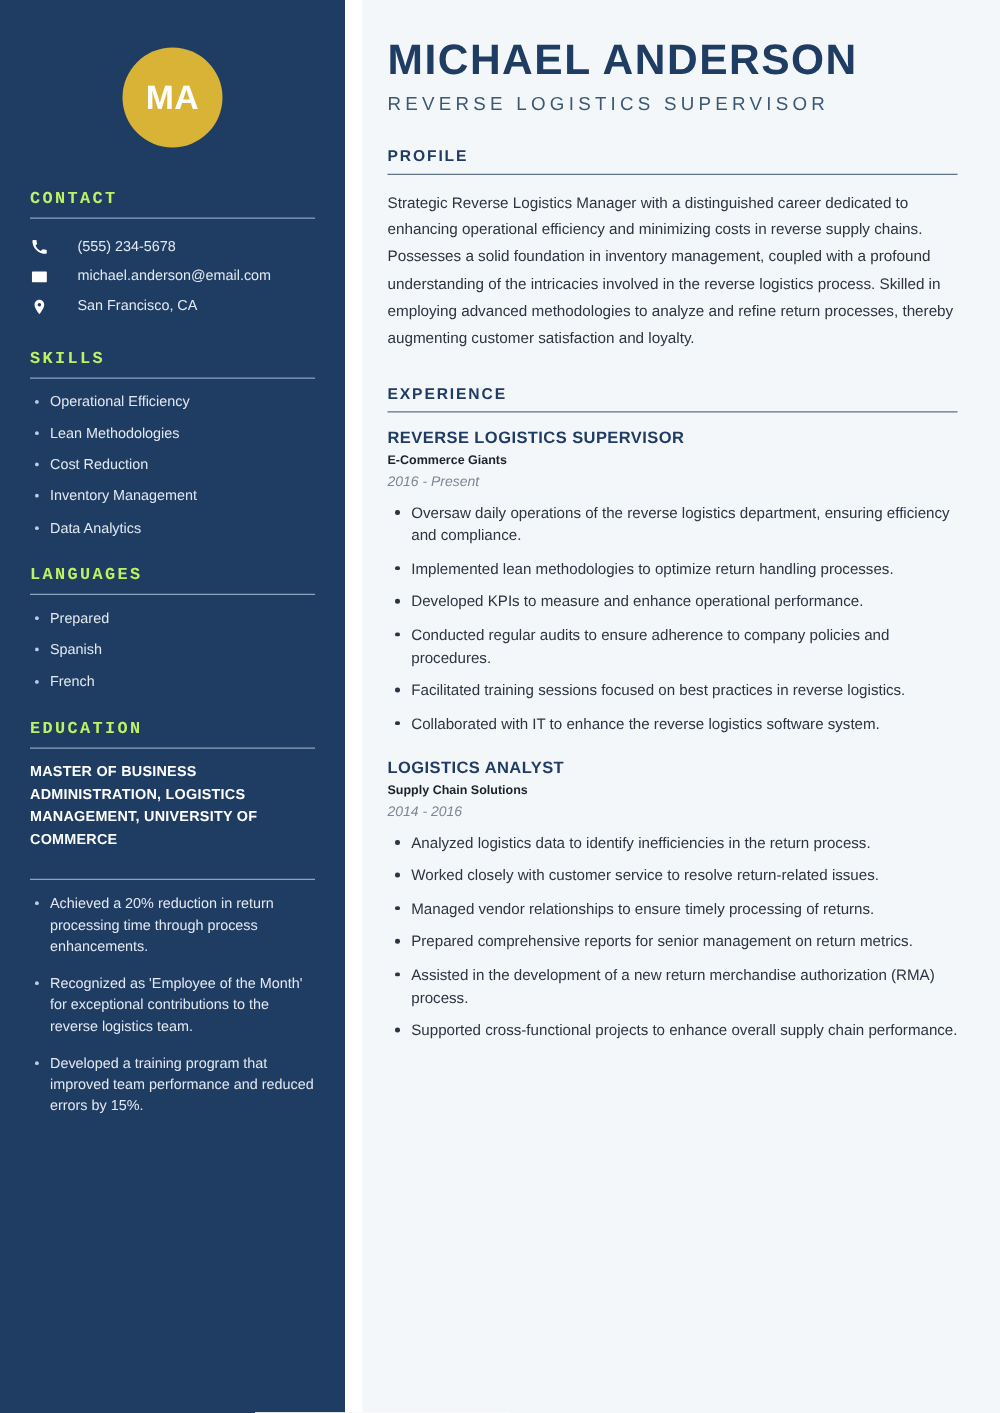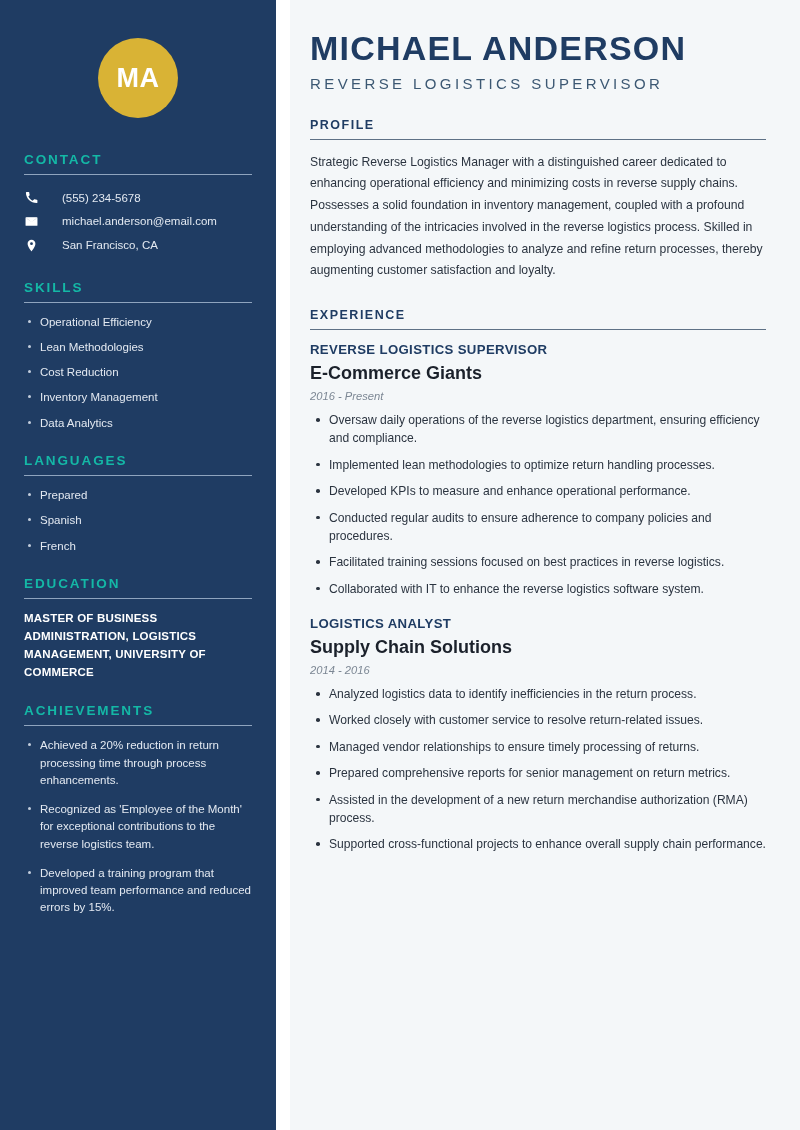--- a/index.html
+++ b/index.html
@@ -56,22 +56,23 @@
     font-weight: bold;
     letter-spacing: 0.5px;
   }
 
   .side-section { margin-bottom: 22px; }
 
   .side-h {
     font-size: 13.5px;
     font-weight: bold;
     letter-spacing: 1.9px;
-    color: #14b8a6;
+    color: #bef264;
     padding-bottom: 7px;
+    font-family: Liberation Mono, monospace;
   }
 
   .side-rule {
     height: 1px;
     background: #8FA4BE;
     margin-bottom: 11px;
   }
 
   
   .contact-row {
@@ -171,21 +172,21 @@
 
   .job { margin-bottom: 14px; }
   .job-title {
     font-size: 13.2px;
     font-weight: bold;
     color: #1F3C63;
     letter-spacing: 0.35px;
     margin-bottom: 6px;
   }
   .job-company {
-    font-size: 18px;
+    font-size: 10px;
     font-weight: bold;
     color: #1B212B;
     margin-bottom: 6px;
   }
   .job-date {
     font-size: 11.2px;
     font-style: italic;
     color: #7C8794;
     margin-bottom: 9px;
   }
@@ -276,21 +277,20 @@
       </ul>
     </section>
 
     <section class="side-section">
       <div class="side-h">EDUCATION</div>
       <div class="side-rule"></div>
       <div class="edu-text">MASTER OF BUSINESS ADMINISTRATION, LOGISTICS MANAGEMENT, UNIVERSITY OF COMMERCE</div>
     </section>
 
     <section class="side-section">
-      <div class="side-h">ACHIEVEMENTS</div>
       <div class="side-rule"></div>
       <ul class="side-list achieve">
         <li>Achieved a 20% reduction in return processing time through process enhancements.</li>
         <li>Recognized as 'Employee of the Month' for exceptional contributions to the reverse logistics team.</li>
         <li>Developed a training program that improved team performance and reduced errors by 15%.</li>
       </ul>
     </section>
 
   </aside>
 

